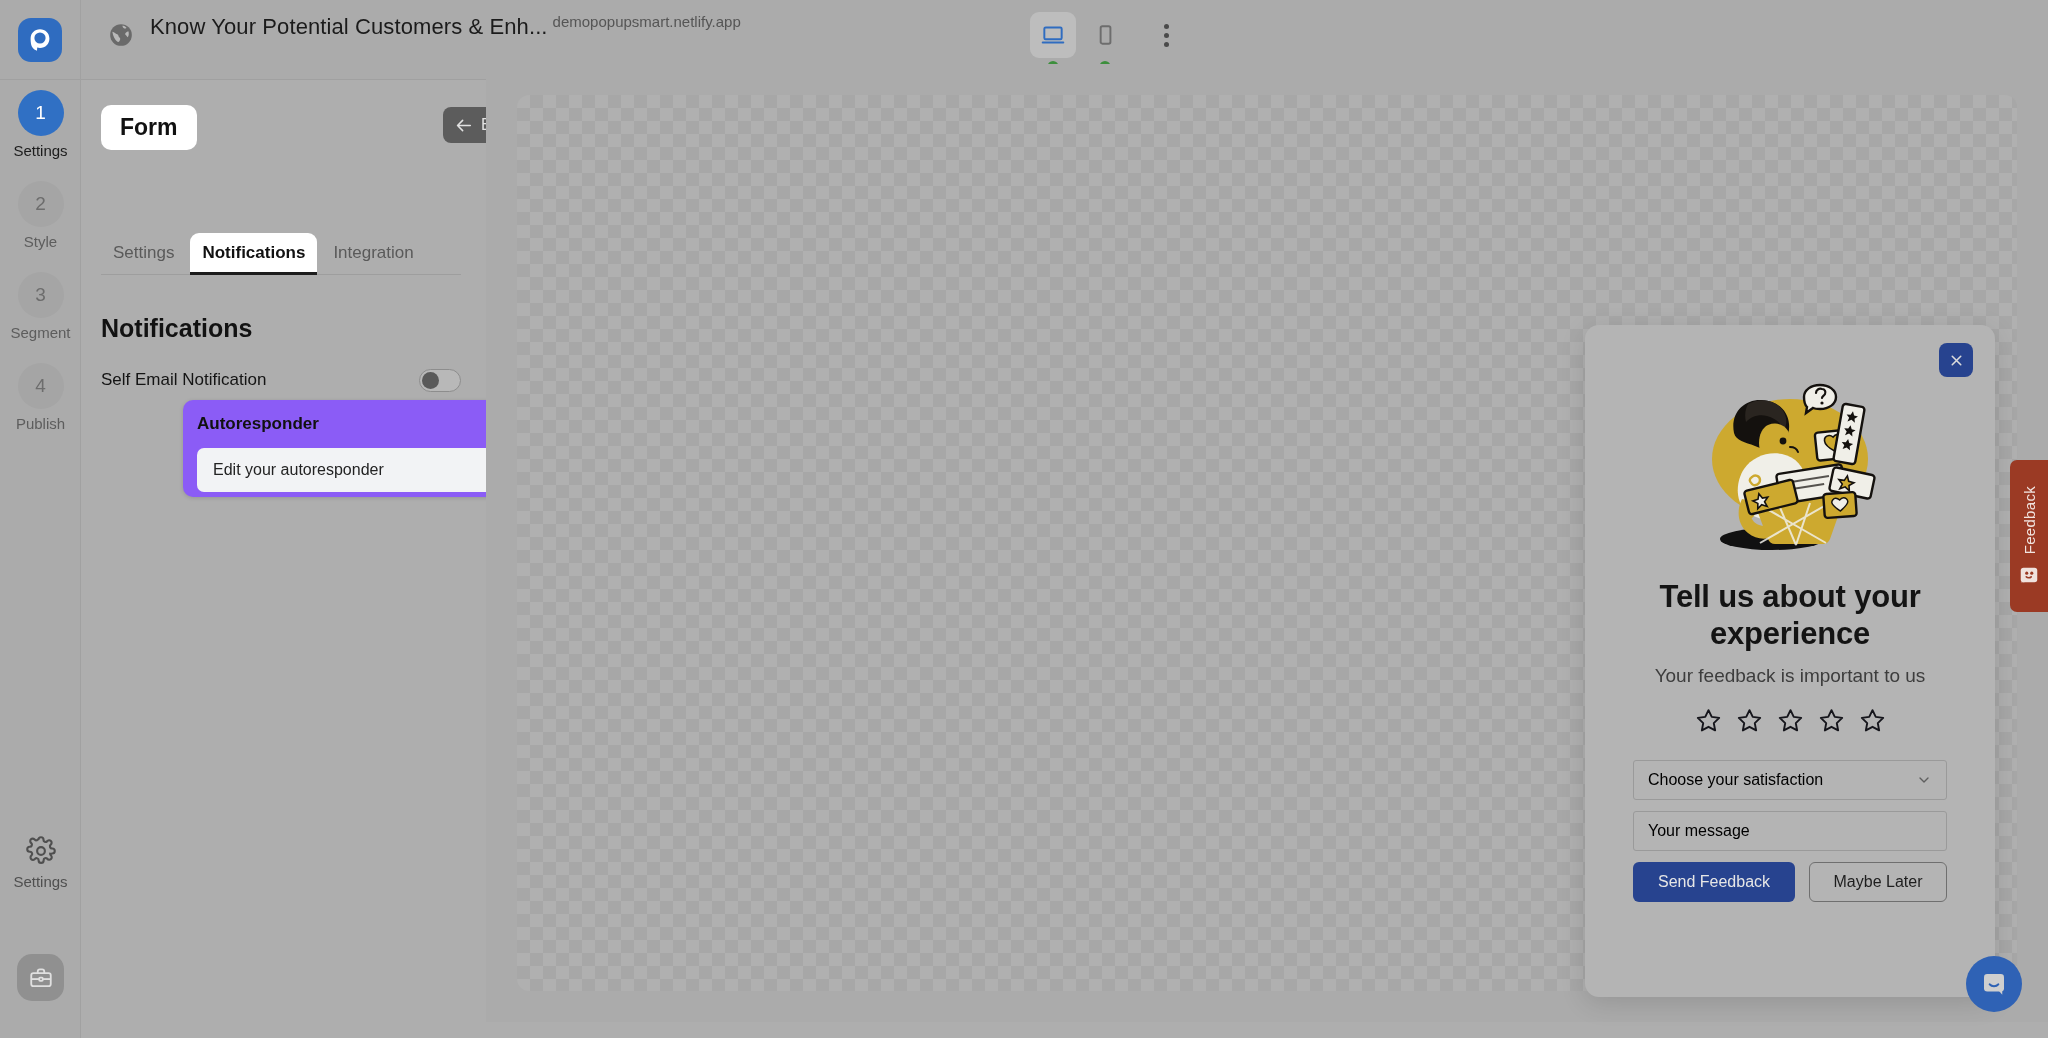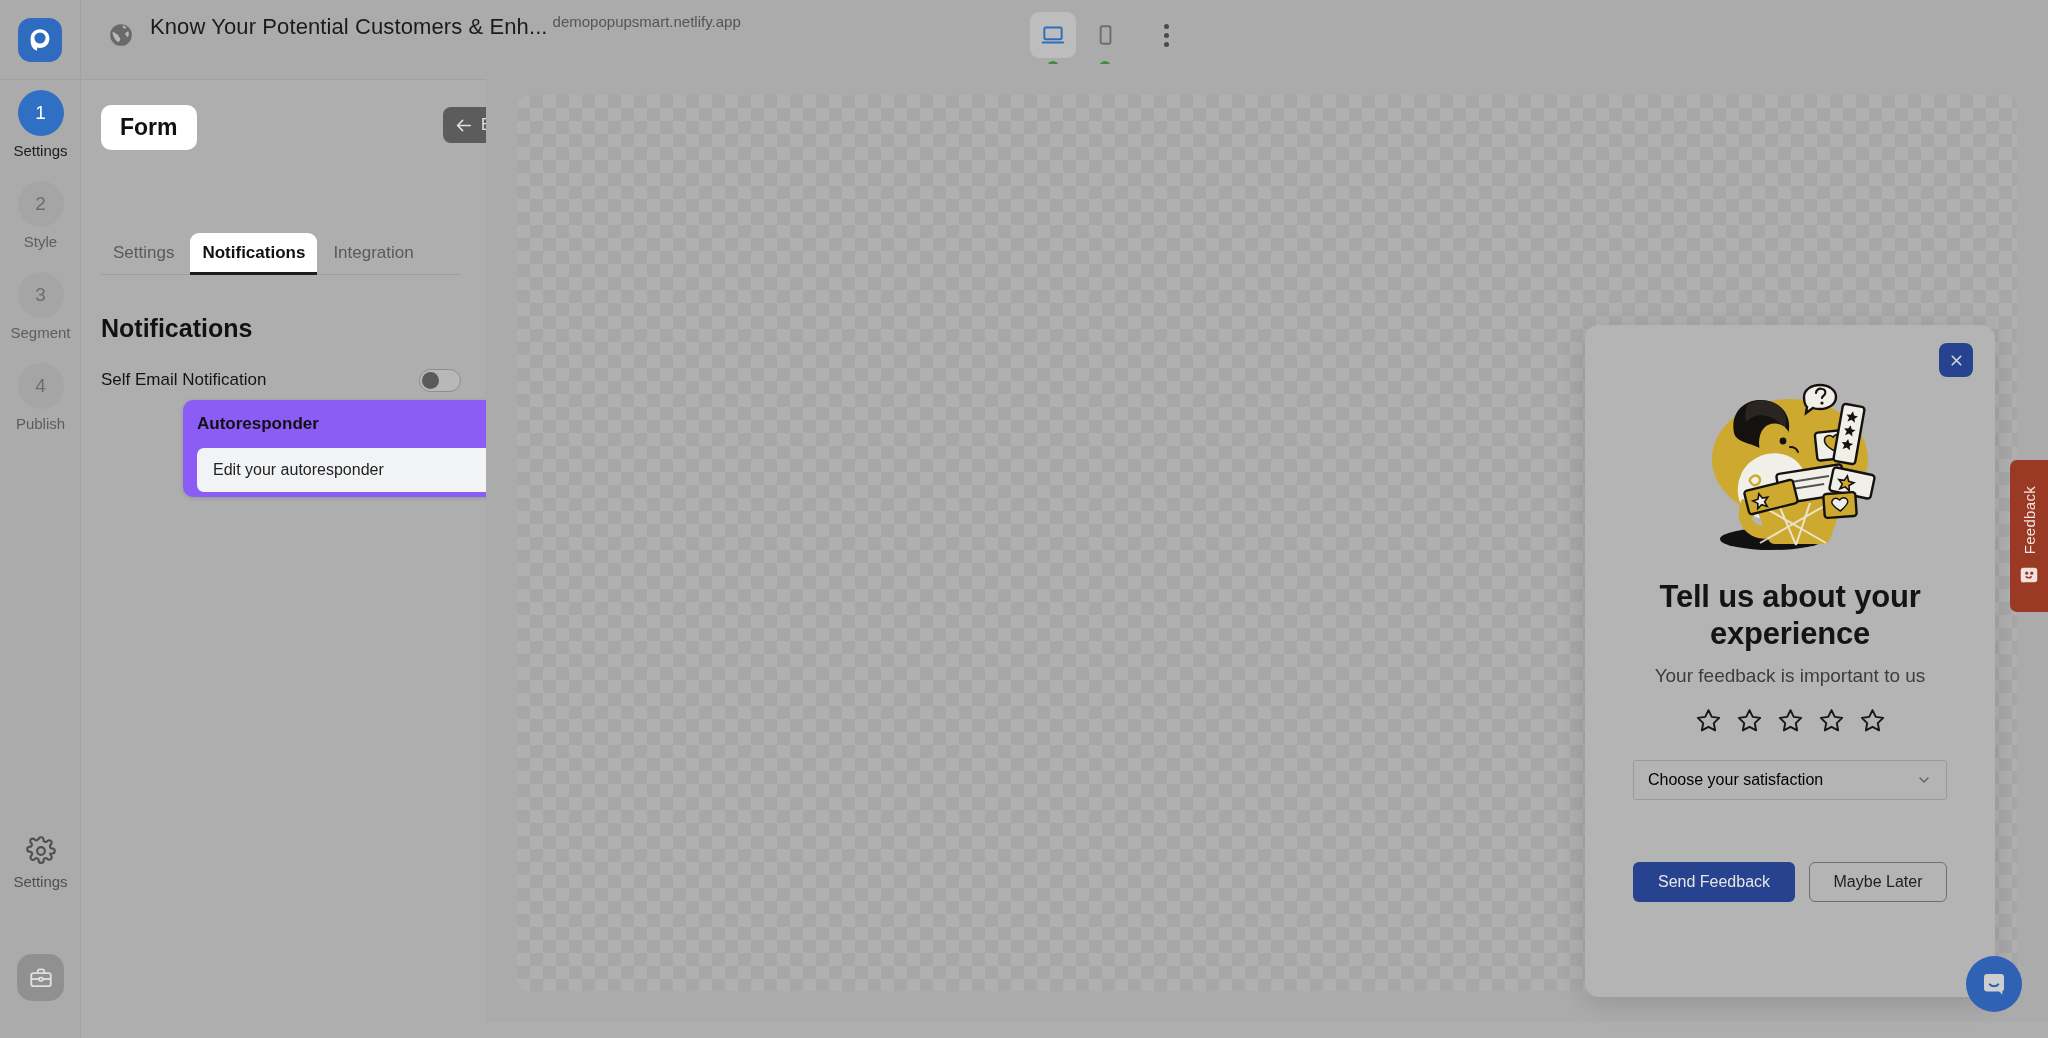--- a/index.html
+++ b/index.html
@@ -453,20 +453,23 @@
           </svg>
       </div>
 
       <div class="fld" id="fld-select">
         <span>Choose your satisfaction</span>
         <svg width="16" height="16" viewBox="0 0 24 24" fill="none" stroke="#5f5f5f" stroke-width="2" stroke-linecap="round" stroke-linejoin="round">
           <path d="M6 9l6 6 6-6"></path>
         </svg>
       </div>
 
+      <div class="fld" id="fld-message">
+        <span>Your message</span>
+      </div>
 
       <div id="popup-actions">
         <div class="btn" id="btn-send">Send Feedback</div>
         <div class="btn" id="btn-later">Maybe Later</div>
       </div>
     </div>
   </div>
 </div>
 
 <div id="feedback-tab">

